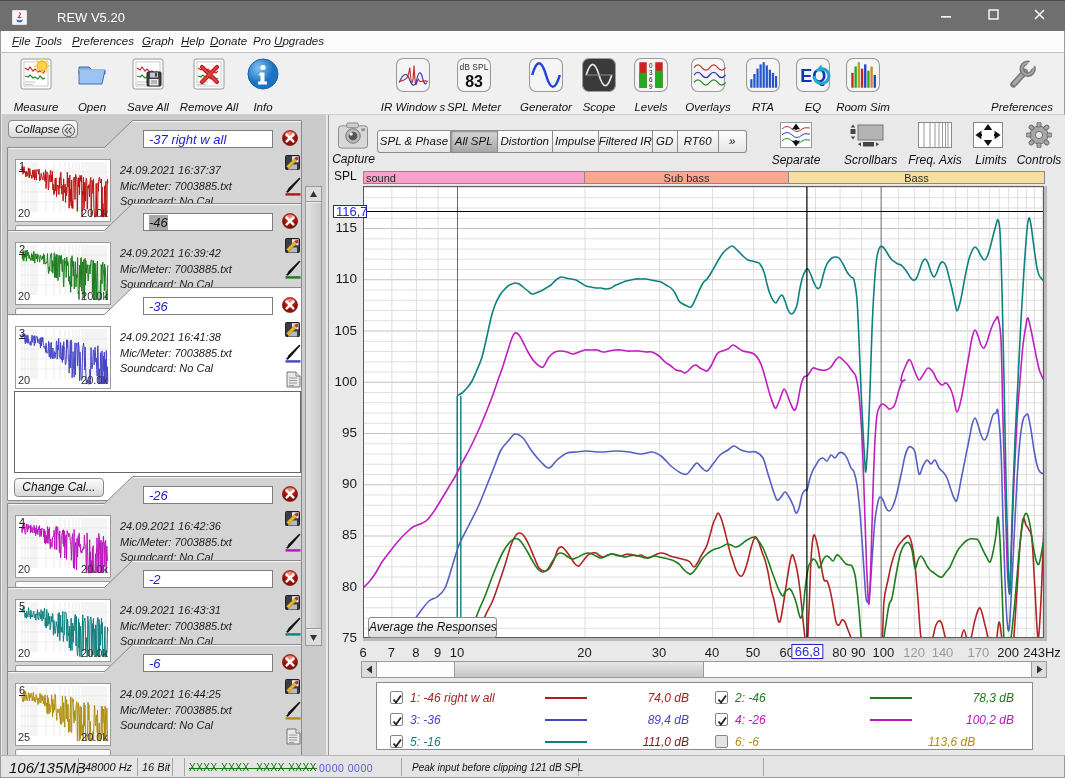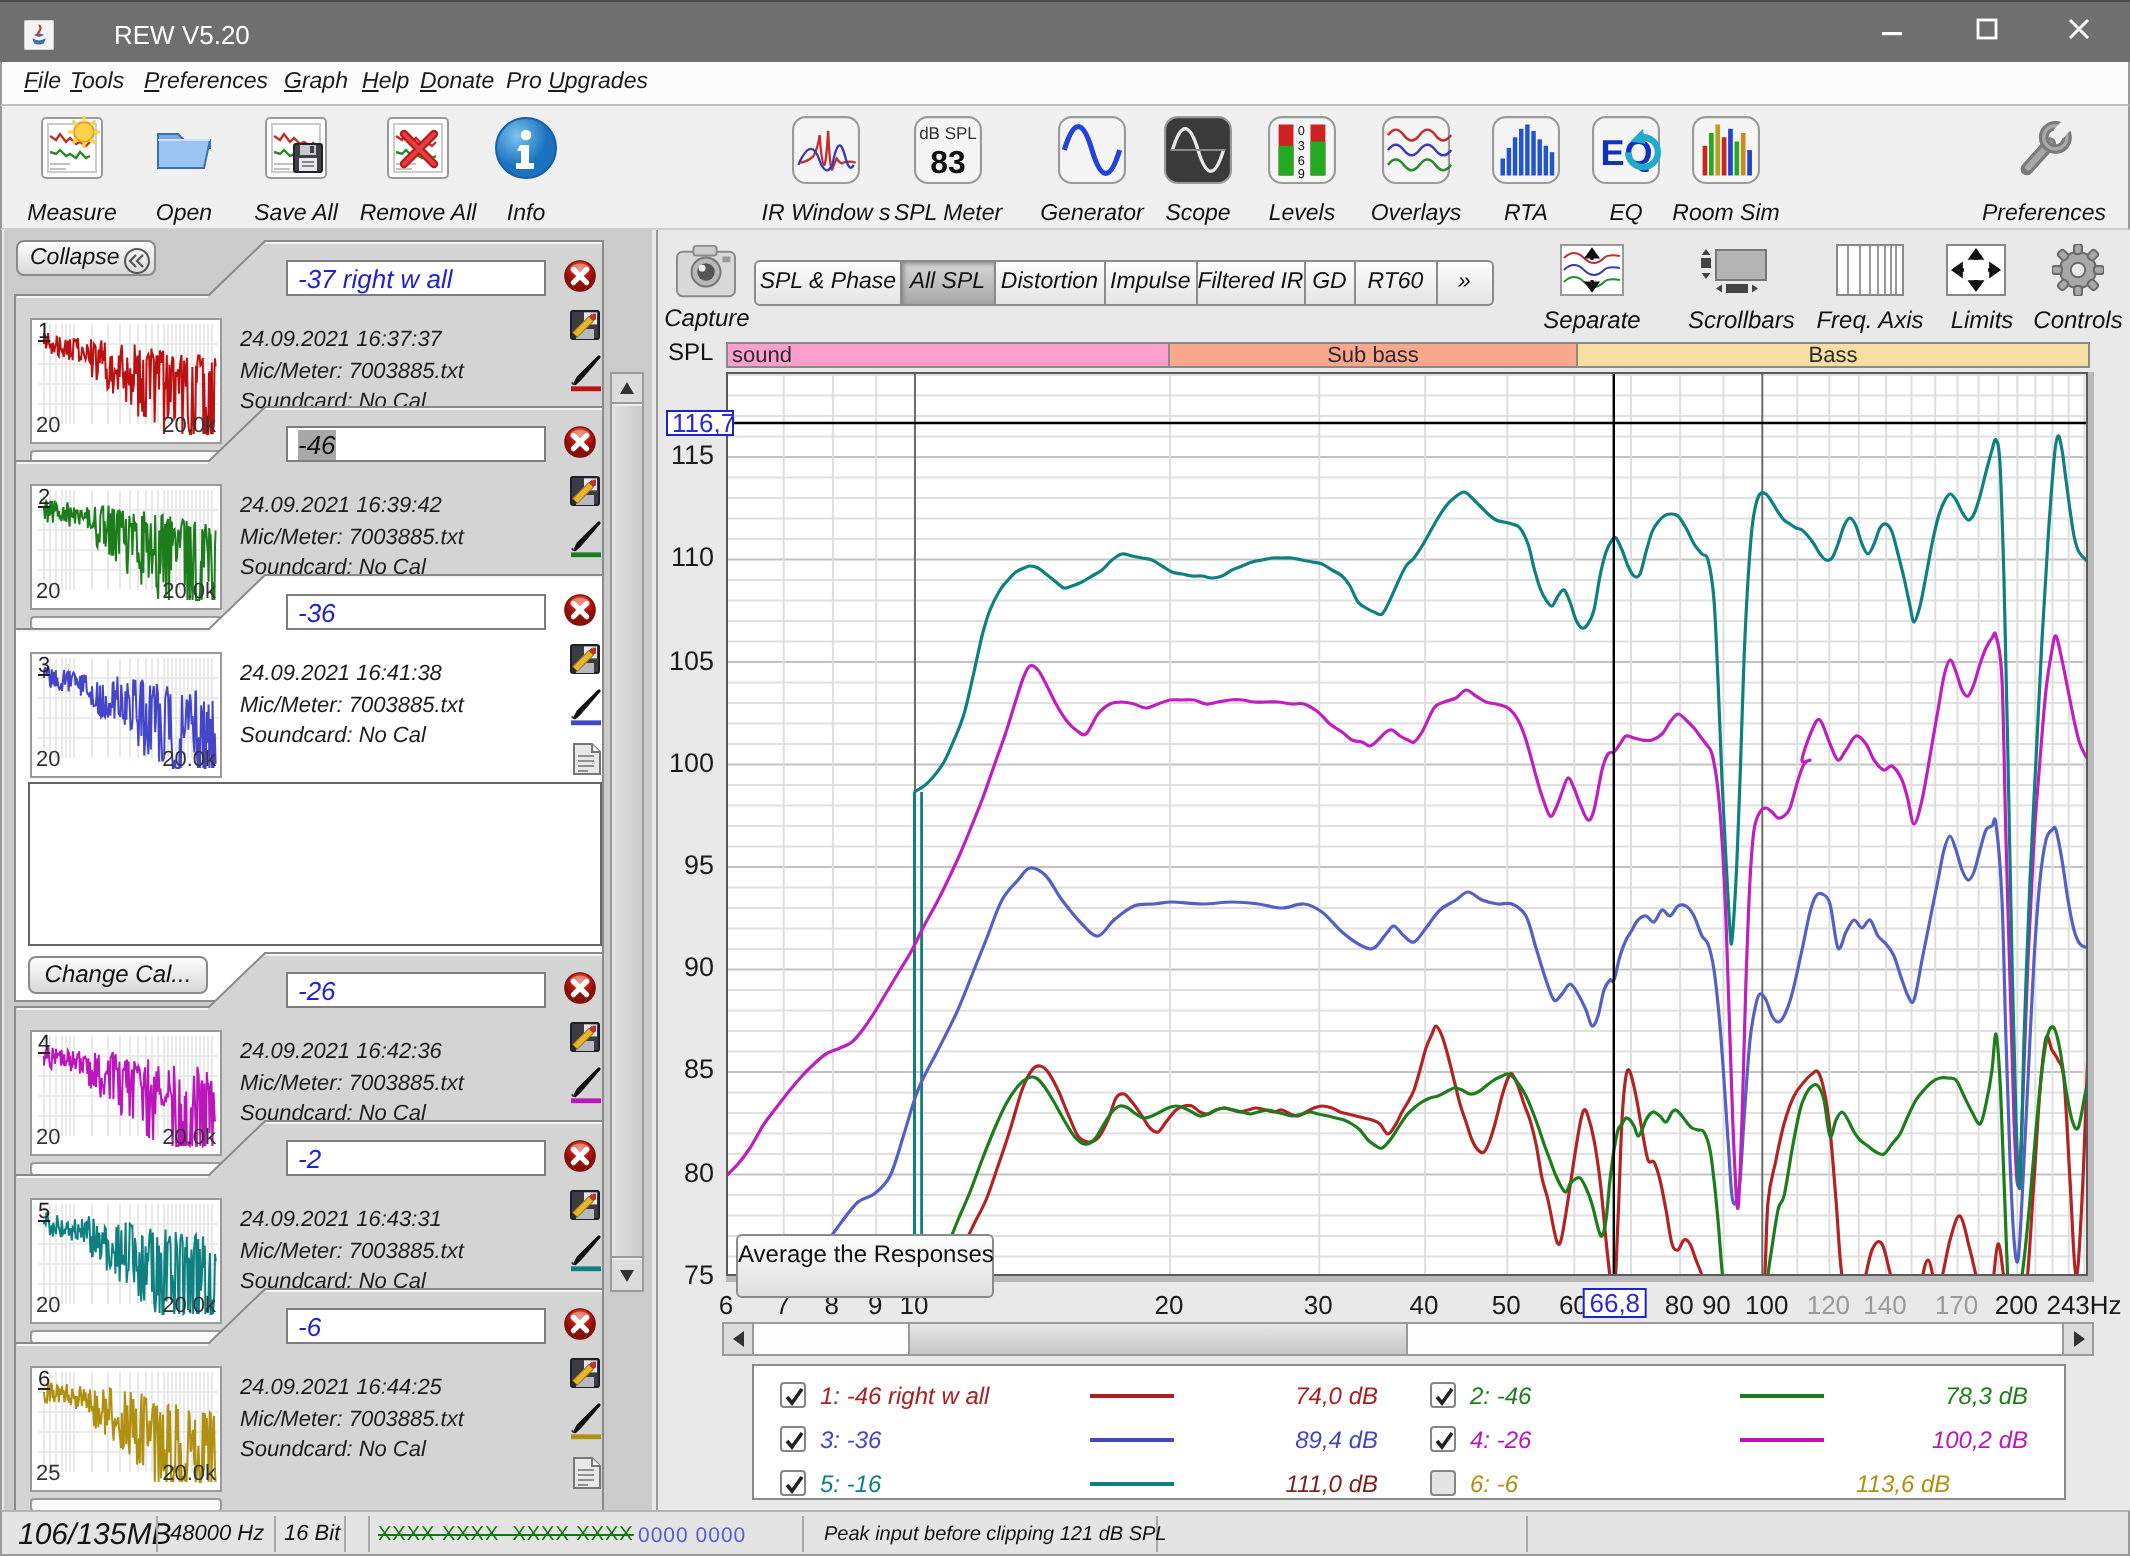--- a/index.html
+++ b/index.html
@@ -933,21 +933,21 @@
 <div class="xlab" style="left:513.6px">80</div>
 <div class="xlab" style="left:532.2px">90</div>
 <div class="xlab" style="left:557.4px">100</div>
 <div class="xlab xgray" style="left:588.2px">120</div>
 <div class="xlab xgray" style="left:616.5px">140</div>
 <div class="xlab xgray" style="left:652.3px">170</div>
 <div class="xlab" style="left:682.2px">200</div>
 <div class="xlab" style="left:716.0px">243Hz</div>
 <div class="xlab cursbox" style="left:481.4px;top:-1px;height:15px;line-height:13px">66,8</div>
 </div>
-<div class="ab" style="left:42px;top:502px;width:129px;height:32px;background:linear-gradient(#fdfdfd,#dedede);border:1px solid #8a8a8a;border-radius:3px;font-size:12px;color:#111;text-align:center;line-height:19px;white-space:nowrap">Average the Responses</div>
+<div class="ab" style="left:42px;top:502px;width:129px;height:21px;background:linear-gradient(#fdfdfd,#dedede);border:1px solid #8a8a8a;border-radius:3px;font-size:12px;font-style:italic;color:#111;text-align:center;line-height:19px;white-space:nowrap">Average the Responses</div>
 <div class="ab" style="left:35px;top:546px;width:686px;height:17px;background:#fdfdfd;border:1px solid #9a9a9a">
         <div class="ab" style="left:0;top:0;width:15px;height:15px;background:#dcdcdc;border-right:1px solid #9a9a9a"><svg width="15" height="15">
             <path d="M10,3.5 L4.5,7.5 L10,11.5 Z" fill="#333"></path>
           </svg></div>
         <div class="ab" style="left:92px;top:0;width:250px;height:15px;background:linear-gradient(#e6e6e6,#c6c6c6);border-left:1px solid #9a9a9a;border-right:1px solid #9a9a9a"></div>
         <div class="ab" style="right:0;top:0;width:15px;height:15px;background:#dcdcdc;border-left:1px solid #9a9a9a"><svg width="15" height="15">
             <path d="M5,3.5 L10.5,7.5 L5,11.5 Z" fill="#333"></path>
           </svg></div>
       </div>
 <div id="legend">

